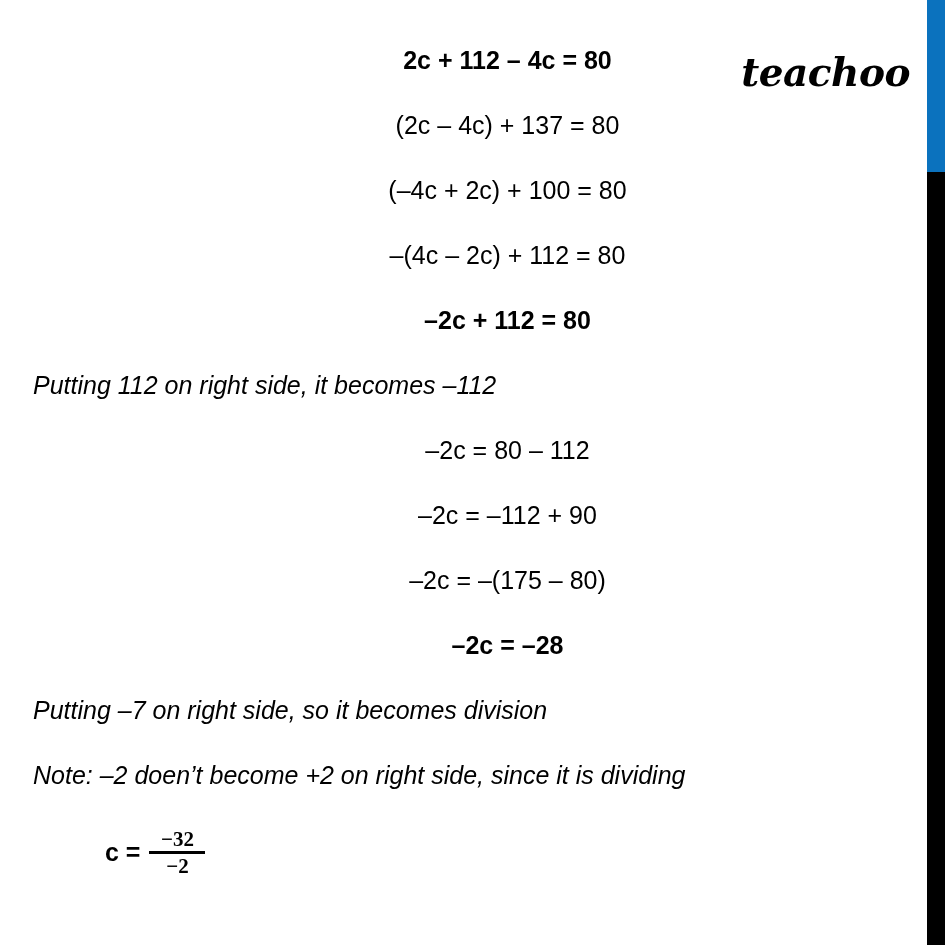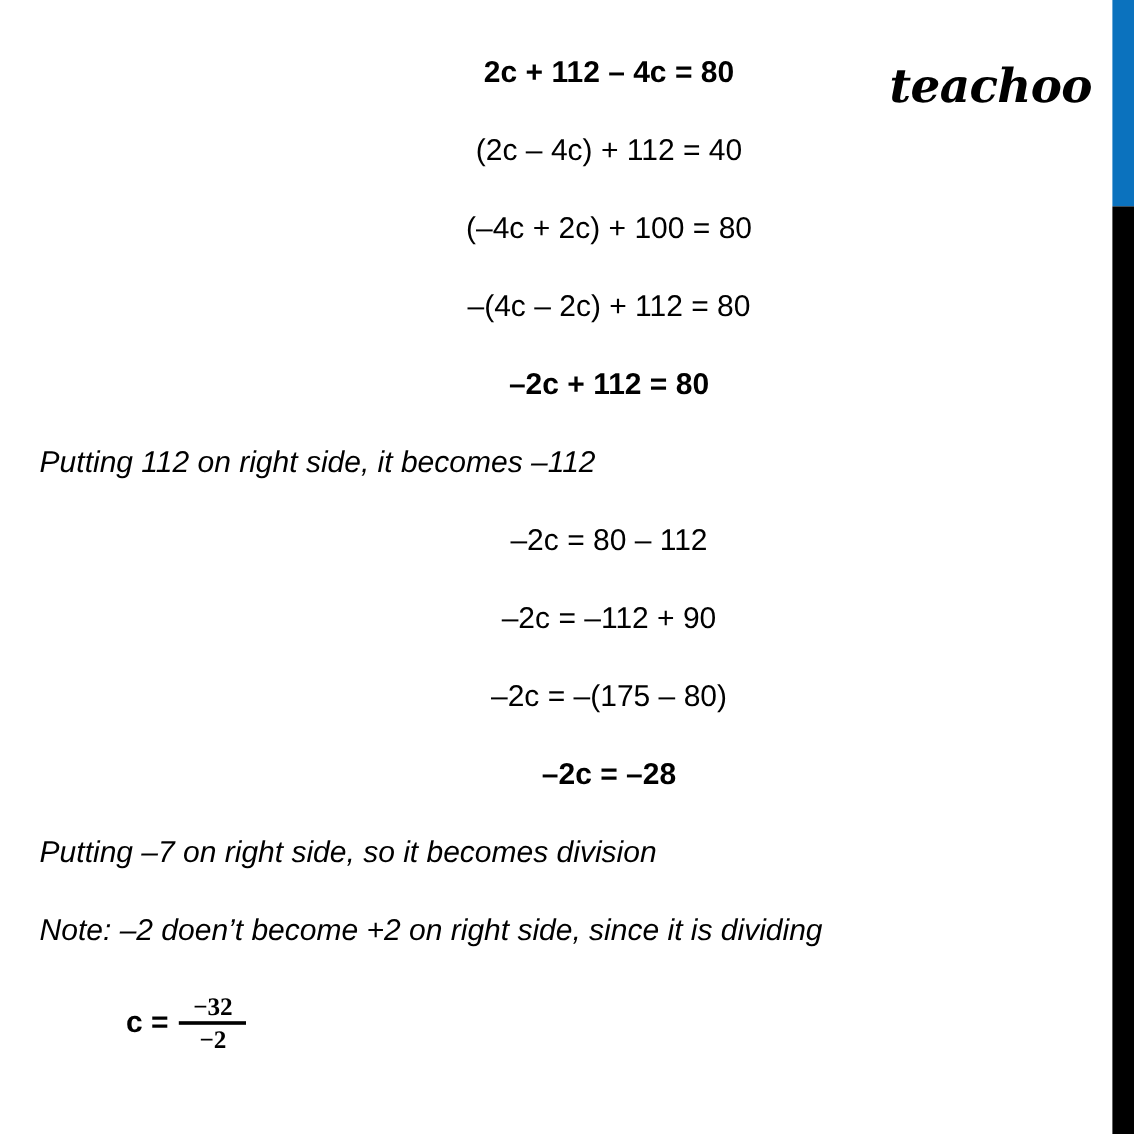--- a/index.html
+++ b/index.html
@@ -131,21 +131,21 @@
 <div id="page">
 
   <div class="edge-bar edge-bar-blue"></div>
   <div class="edge-bar edge-bar-black"></div>
 
   <div class="brand">teachoo</div>
 
   <div class="content">
 
     <div class="line eq bold">2c + 112 – 4c = 80</div>
-    <div class="line eq">(2c – 4c) + 112 = 40</div>
+    <div class="line eq">(2c – 4c) + 137 = 80</div>
     <div class="line eq">(–4c + 2c) + 100 = 80</div>
     <div class="line eq">–(4c – 2c) + 112 = 80</div>
     <div class="line eq bold">–2c + 112 = 80</div>
 
     <div class="line note gap-before-note">Putting 112 on right side, it becomes –112</div>
 
     <div class="line eq">–2c = 80 – 112</div>
     <div class="line eq">–2c = –112 + 90</div>
     <div class="line eq">–2c = –(175 – 80)</div>
     <div class="line eq bold">–2c = –28</div>

